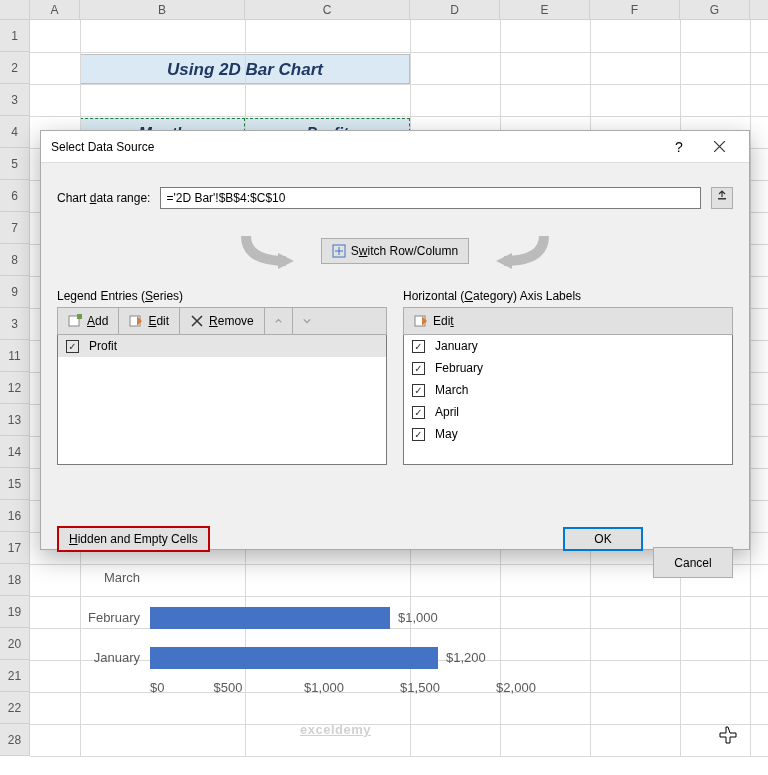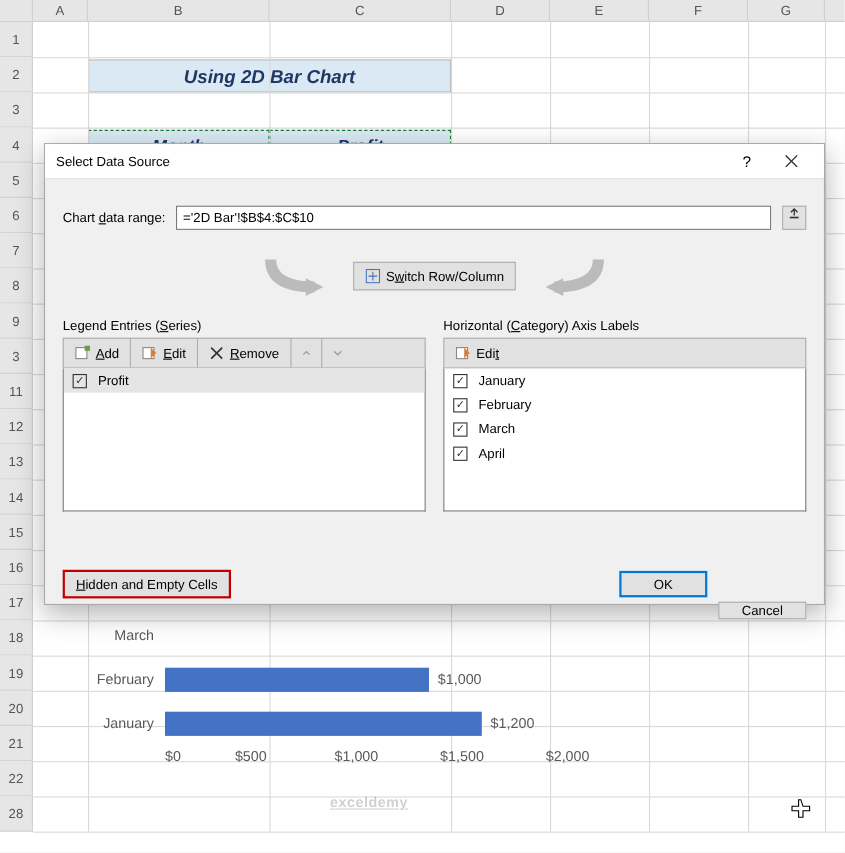--- a/index.html
+++ b/index.html
@@ -58,21 +58,21 @@
 .listrow { display: flex; align-items: center; height: 22px; padding: 0 8px; gap: 10px; font-size: 12px; }
 .listrow.sel { background: #e5e5e5; }
 .cb { width: 13px; height: 13px; border: 1px solid #333; display: flex; align-items: center; justify-content: center; font-size: 10px; }
 .cb::after { content: "✓"; color: #333; }
 
 .dlg-footer { display: flex; align-items: center; padding: 10px 16px; gap: 10px; }
 .hidden-btn { height: 26px; padding: 0 10px; border: 2px solid #c00000; background: #e1e1e1; font-size: 12px; display: flex; align-items: center; cursor: pointer; }
 .hidden-btn u { text-decoration: underline; }
 .spacer { flex: 1; }
 .ok-btn { width: 80px; height: 24px; border: 2px solid #0078d4; background: #e1e1e1; font-size: 12px; cursor: pointer; }
-.cancel-btn { width: 80px; height: 16px; border: 1px solid #adadad; background: #e1e1e1; font-size: 12px; cursor: pointer; margin-top: 48px; }
+.cancel-btn { width: 80px; height: 31px; border: 1px solid #adadad; background: #e1e1e1; font-size: 12px; cursor: pointer; margin-top: 48px; }
 
 .chart-area { position: absolute; left: 60px; top: 520px; width: 600px; }
 .bar-row { display: flex; align-items: center; height: 35px; margin-bottom: 5px; }
 .bar-label { width: 90px; text-align: right; padding-right: 10px; font-size: 13px; color: #595959; }
 .bar-track { position: relative; flex: 1; height: 22px; }
 .bar { position: absolute; left: 0; top: 0; height: 22px; background: #4472c4; }
 .bar-val { position: absolute; top: 0; height: 22px; line-height: 22px; font-size: 13px; color: #595959; padding-left: 8px; }
 .axis { display: flex; margin-left: 90px; font-size: 13px; color: #595959; }
 .axis span { width: 96px; text-align: center; }
 .axis span:first-child { text-align: left; width: 30px; }
@@ -267,20 +267,24 @@
               <span>February</span>
             </div>
             <div class="listrow">
               <div class="cb"></div>
               <span>March</span>
             </div>
             <div class="listrow">
               <div class="cb"></div>
               <span>April</span>
             </div>
+            <div class="listrow">
+              <div class="cb"></div>
+              <span>May</span>
+            </div>
           </div>
       </div>
     </div>
   </div>
 
   <div class="dlg-footer">
     <div class="hidden-btn">
       <span><u>H</u><span>idden and Empty Cells</span></span>
     </div>
     <div class="spacer"></div>

